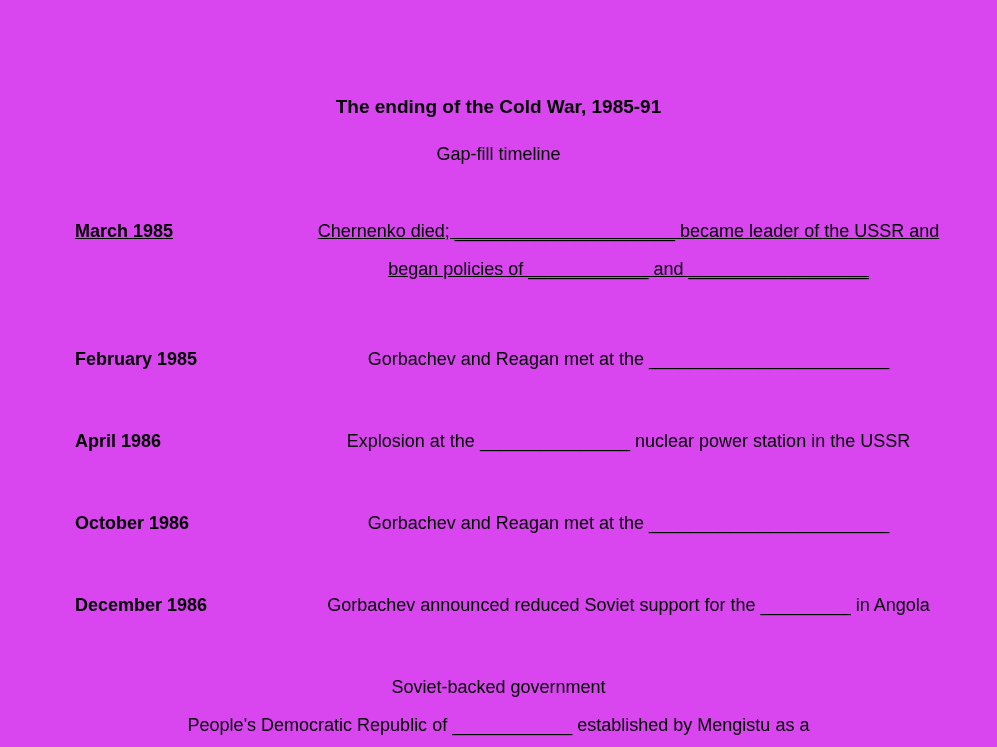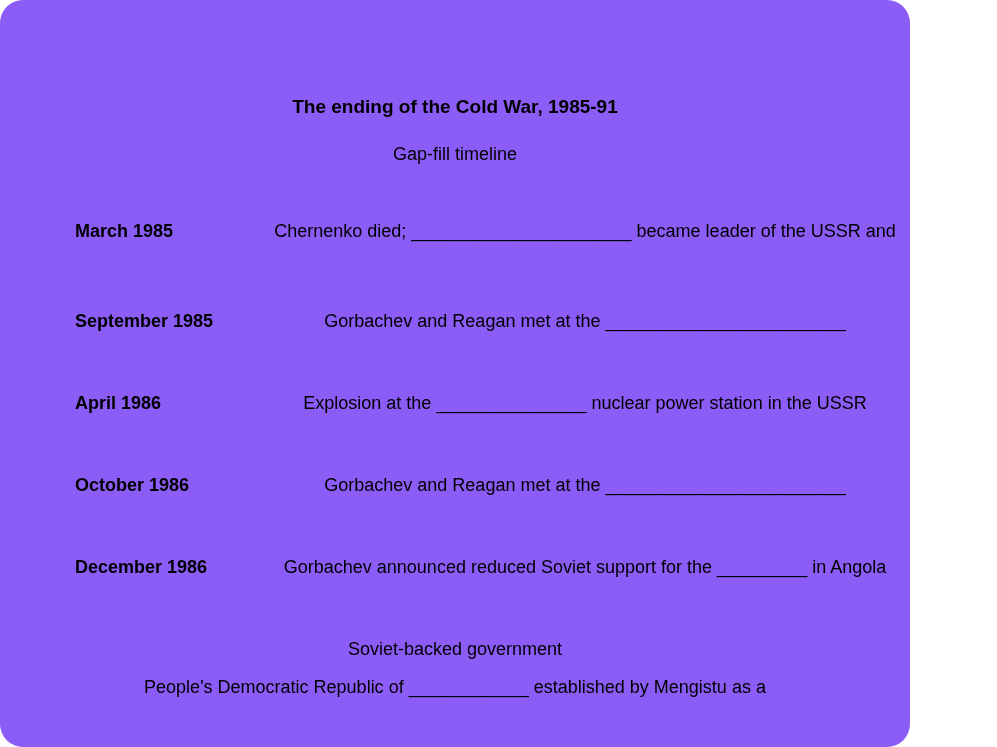--- a/index.html
+++ b/index.html
@@ -1,24 +1,23 @@
 <!DOCTYPE html>
 <html><head>
 <meta charset="utf-8">
 <style>
   html, body { margin: 0; padding: 0; background: #ffffff; }
   .page {
     position: relative;
-    width: 910px;
+    width: 997px;
     height: 747px;
-    background: #8b5cf6;
+    background: #d946ef;
     color: #000000;
     font-family: "Liberation Sans", sans-serif;
     overflow: hidden;
-    border-radius: 23px;
   }
   .doc-header {
     padding-top: 95px;
     text-align: center;
   }
   .doc-title {
     margin: 0;
     font-size: 19px;
     font-weight: 700;
     line-height: 23px;
@@ -32,20 +31,21 @@
   .timeline {
     margin-top: 47px;
   }
   .row {
     display: flex;
     align-items: flex-start;
     margin-bottom: 44px;
   }
   .row:first-child {
     margin-bottom: 52px;
+    text-decoration: underline;
   }
   .date {
     flex: 0 0 185px;
     margin-left: 75px;
     font-size: 18px;
     font-weight: 700;
     line-height: 38px;
     white-space: nowrap;
   }
   .entry {
@@ -69,25 +69,26 @@
     <h1 class="doc-title">The ending of the Cold War, 1985-91</h1>
     <h2 class="doc-subtitle">Gap-fill timeline</h2>
   </div>
 
   <div class="timeline">
 
     <div class="row">
       <div class="date">March 1985</div>
       <div class="entry">
         <div class="line">Chernenko died; ______________________ became leader of the USSR and</div>
+        <div class="line">began policies of ____________ and __________________</div>
       </div>
     </div>
 
     <div class="row">
-      <div class="date">September 1985</div>
+      <div class="date">February 1985</div>
       <div class="entry">
         <div class="line">Gorbachev and Reagan met at the ________________________</div>
       </div>
     </div>
 
     <div class="row">
       <div class="date">April 1986</div>
       <div class="entry">
         <div class="line">Explosion at the _______________ nuclear power station in the USSR</div>
       </div>

